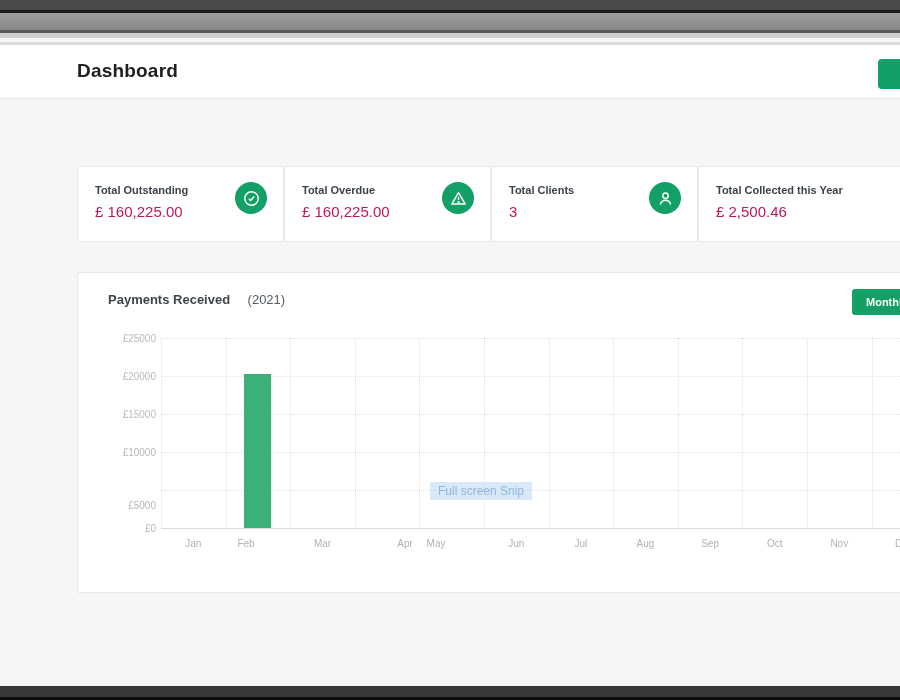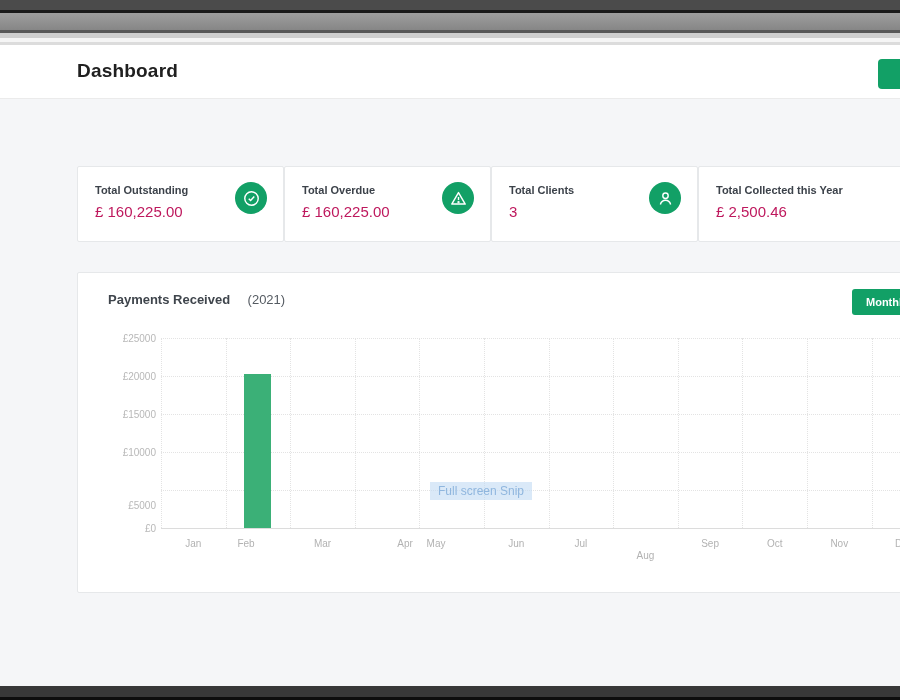--- a/index.html
+++ b/index.html
@@ -161,21 +161,21 @@
           <div class="bar" style="left: 83.4px; height: 154.28px; background: rgb(59, 176, 119);"></div>
         </div>
       <div class="x-labels">
           <div class="xtick" style="left: 12.3px;">Jan</div>
           <div class="xtick" style="left: 65px;">Feb</div>
           <div class="xtick" style="left: 141.5px;">Mar</div>
           <div class="xtick" style="left: 224px; text-align: center;">Apr</div>
           <div class="xtick" style="left: 255px;">May</div>
           <div class="xtick" style="left: 335.3px;">Jun</div>
           <div class="xtick" style="left: 399.9px;">Jul</div>
-          <div class="xtick" style="left: 464.5px; margin-top: 12px;">Aug</div>
+          <div class="xtick" style="left: 464.5px;">Aug</div>
           <div class="xtick" style="left: 529.1px;">Sep</div>
           <div class="xtick" style="left: 593.7px;">Oct</div>
           <div class="xtick" style="left: 658.3px;">Nov</div>
           <div class="xtick" style="left: 722.9px;">Dec</div>
         </div>
     </div>
   </div>
 
 </div>
 

